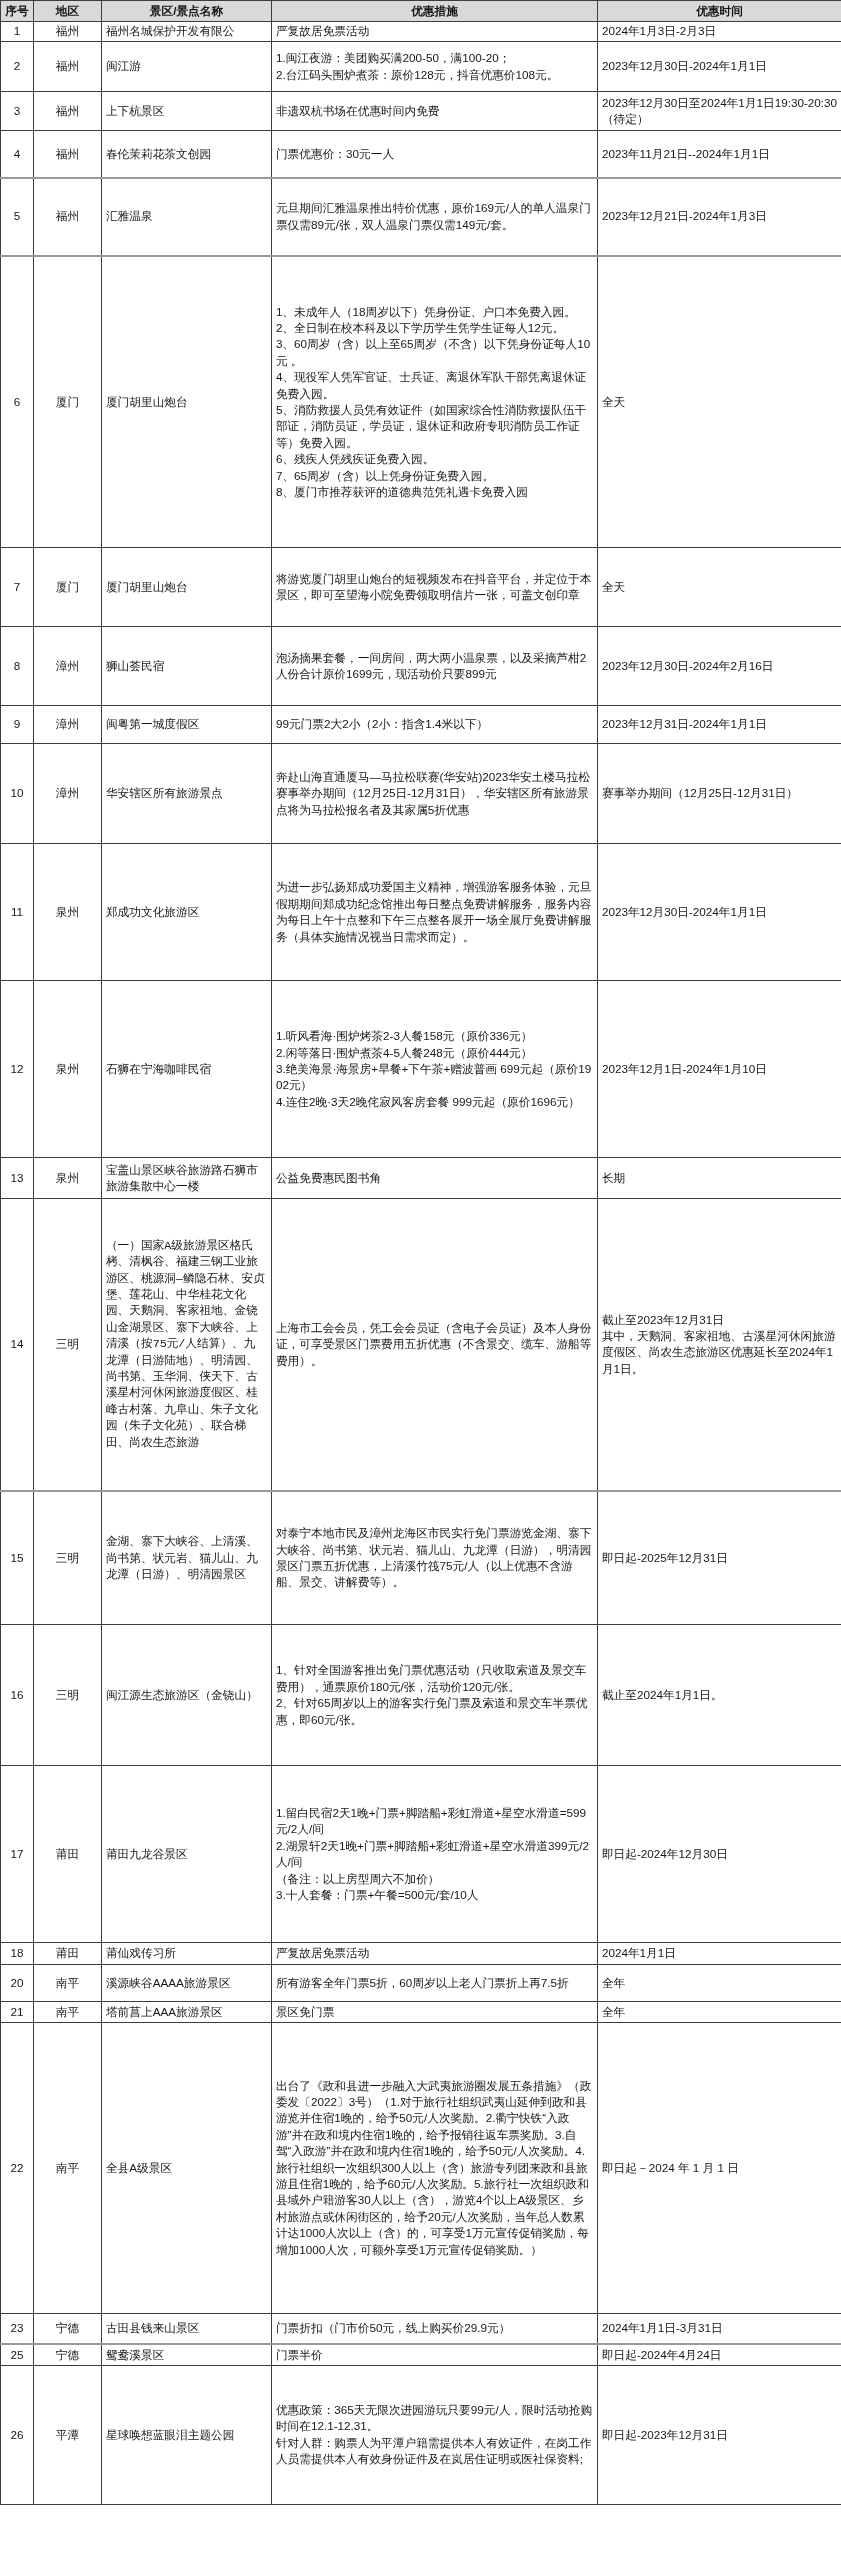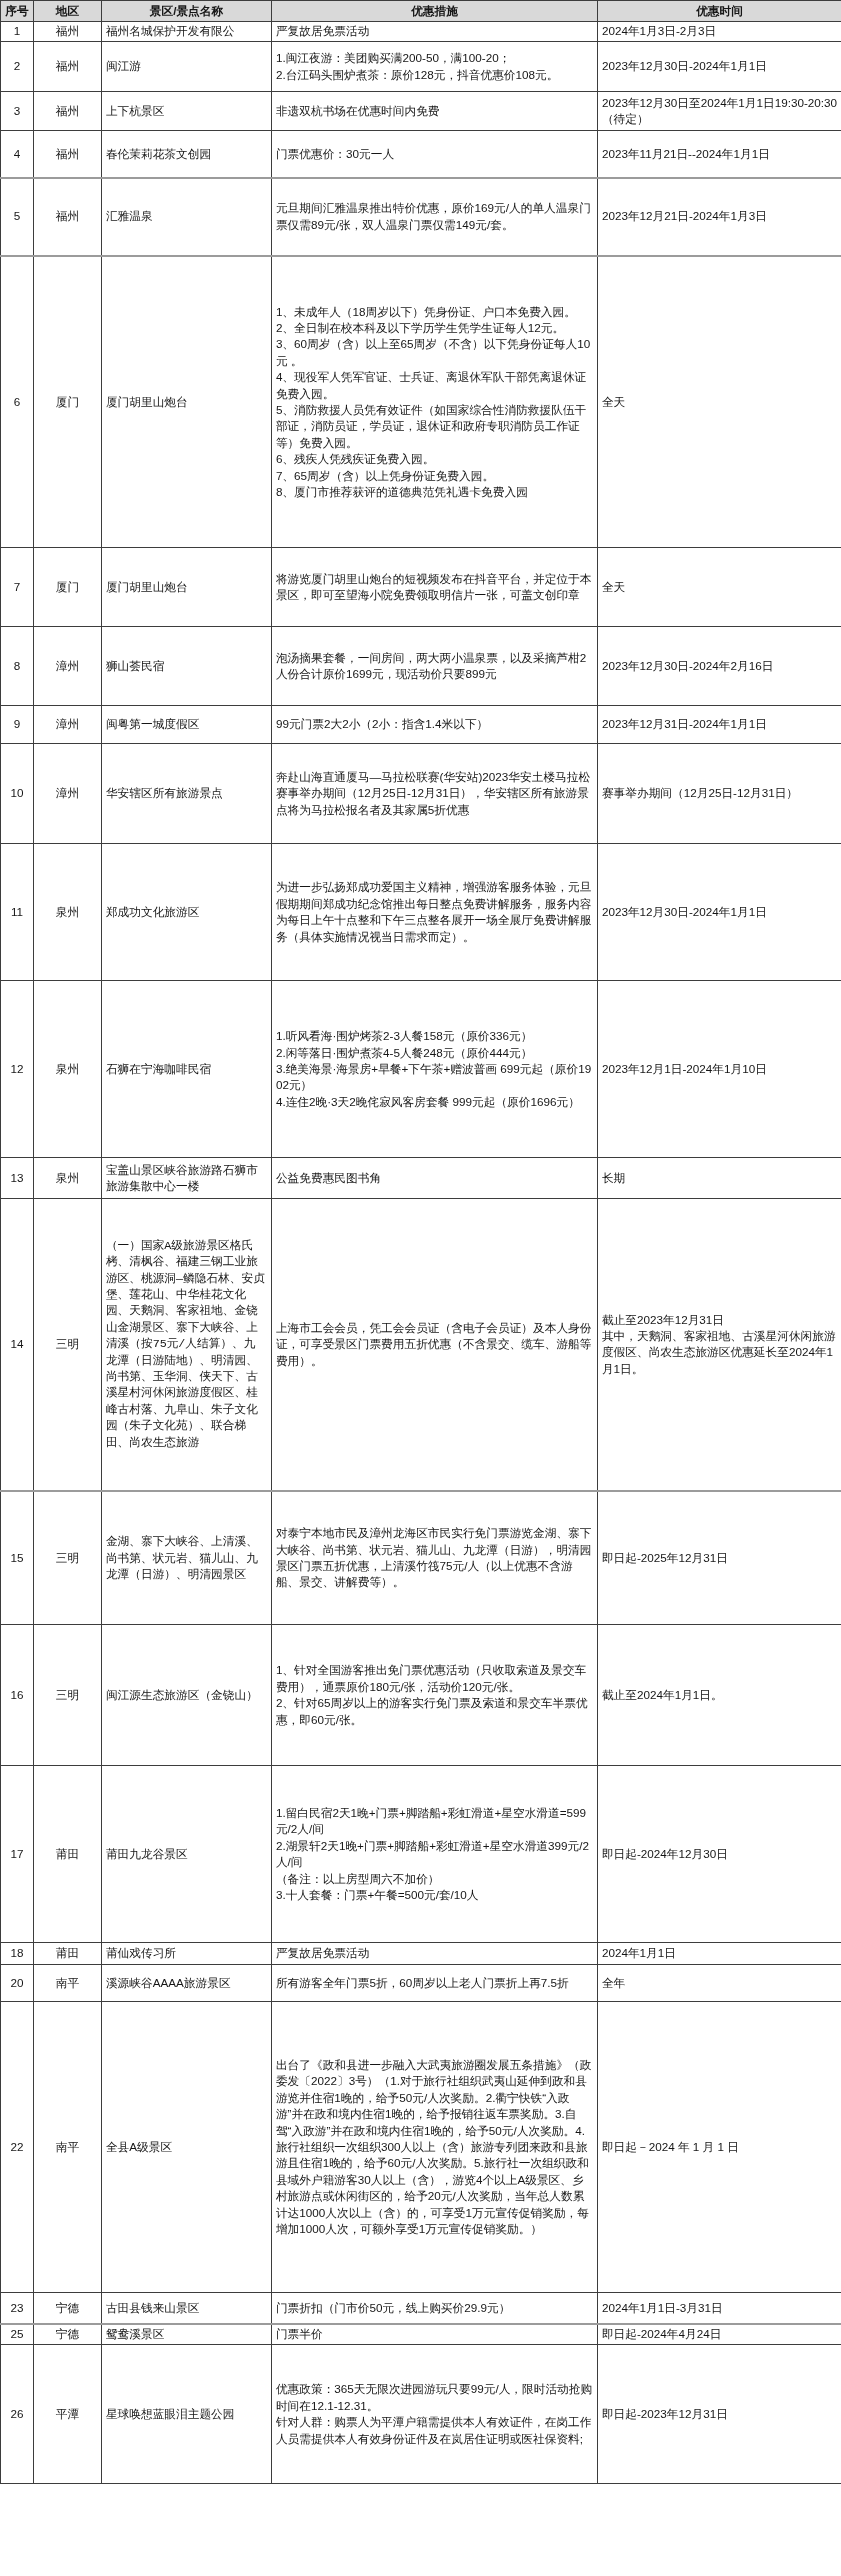--- a/index.html
+++ b/index.html
@@ -180,20 +180,27 @@
           <td><span class="pre">严复故居免票活动</span></td>
           <td><span class="pre">2024年1月1日</span></td>
         </tr>
         <tr style="height: 37px; padding-left: 28px;">
           <td class="center"><span class="pre">20</span></td>
           <td class="center"><span class="pre">南平</span></td>
           <td><span class="pre">溪源峡谷AAAA旅游景区</span></td>
           <td><span class="pre">所有游客全年门票5折，60周岁以上老人门票折上再7.5折</span></td>
           <td><span class="pre">全年</span></td>
         </tr>
+        <tr style="height: 20px;">
+          <td class="center"><span class="pre">21</span></td>
+          <td class="center"><span class="pre">南平</span></td>
+          <td><span class="pre">塔前菖上AAA旅游景区</span></td>
+          <td><span class="pre">景区免门票</span></td>
+          <td><span class="pre">全年</span></td>
+        </tr>
         <tr style="height: 291px;">
           <td class="center"><span class="pre">22</span></td>
           <td class="center"><span class="pre">南平</span></td>
           <td><span class="pre">全县A级景区</span></td>
           <td><span class="pre">出台了《政和县进一步融入大武夷旅游圈发展五条措施》（政委发〔2022〕3号）（1.对于旅行社组织武夷山延伸到政和县游览并住宿1晚的，给予50元/人次奖励。2.衢宁快铁“入政游”并在政和境内住宿1晚的，给予报销往返车票奖励。3.自驾“入政游”并在政和境内住宿1晚的，给予50元/人次奖励。4.旅行社组织一次组织300人以上（含）旅游专列团来政和县旅游且住宿1晚的，给予60元/人次奖励。5.旅行社一次组织政和县域外户籍游客30人以上（含），游览4个以上A级景区、乡村旅游点或休闲街区的，给予20元/人次奖励，当年总人数累计达1000人次以上（含）的，可享受1万元宣传促销奖励，每增加1000人次，可额外享受1万元宣传促销奖励。）</span></td>
           <td><span class="pre">即日起－2024 年 1 月 1 日</span></td>
         </tr>
         <tr style="height: 31px;">
           <td class="center"><span class="pre">23</span></td>
           <td class="center"><span class="pre">宁德</span></td>

